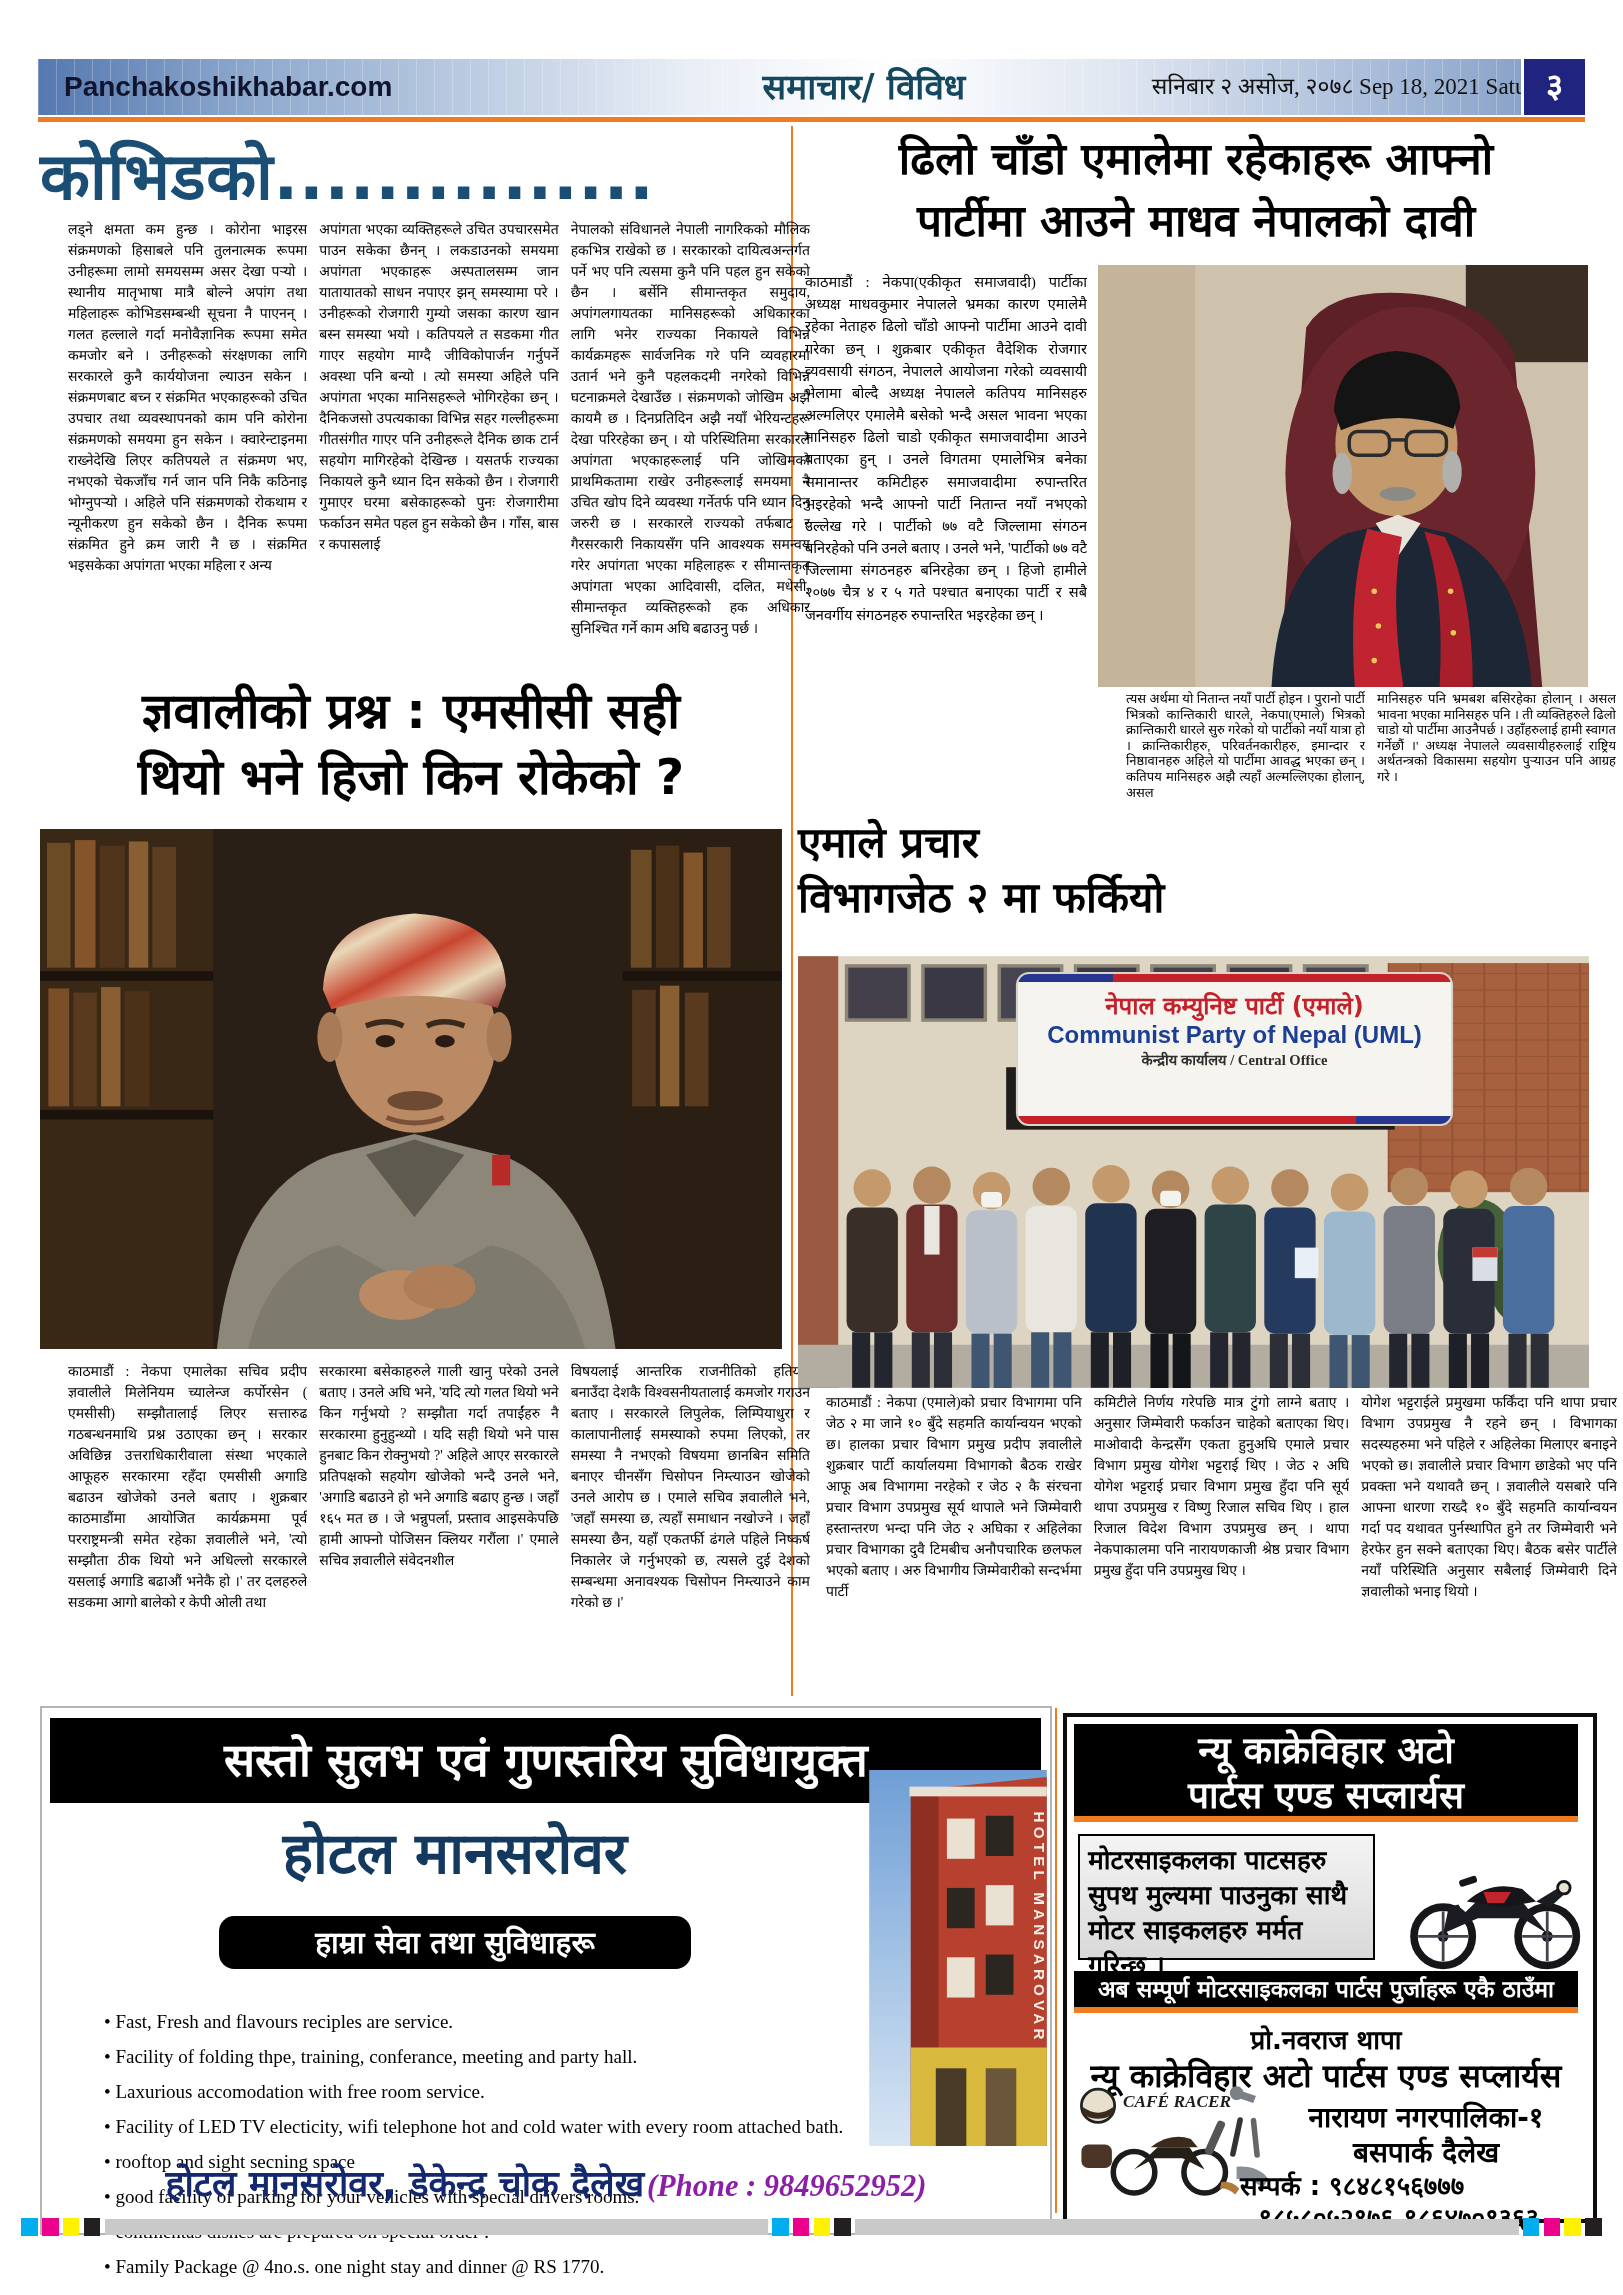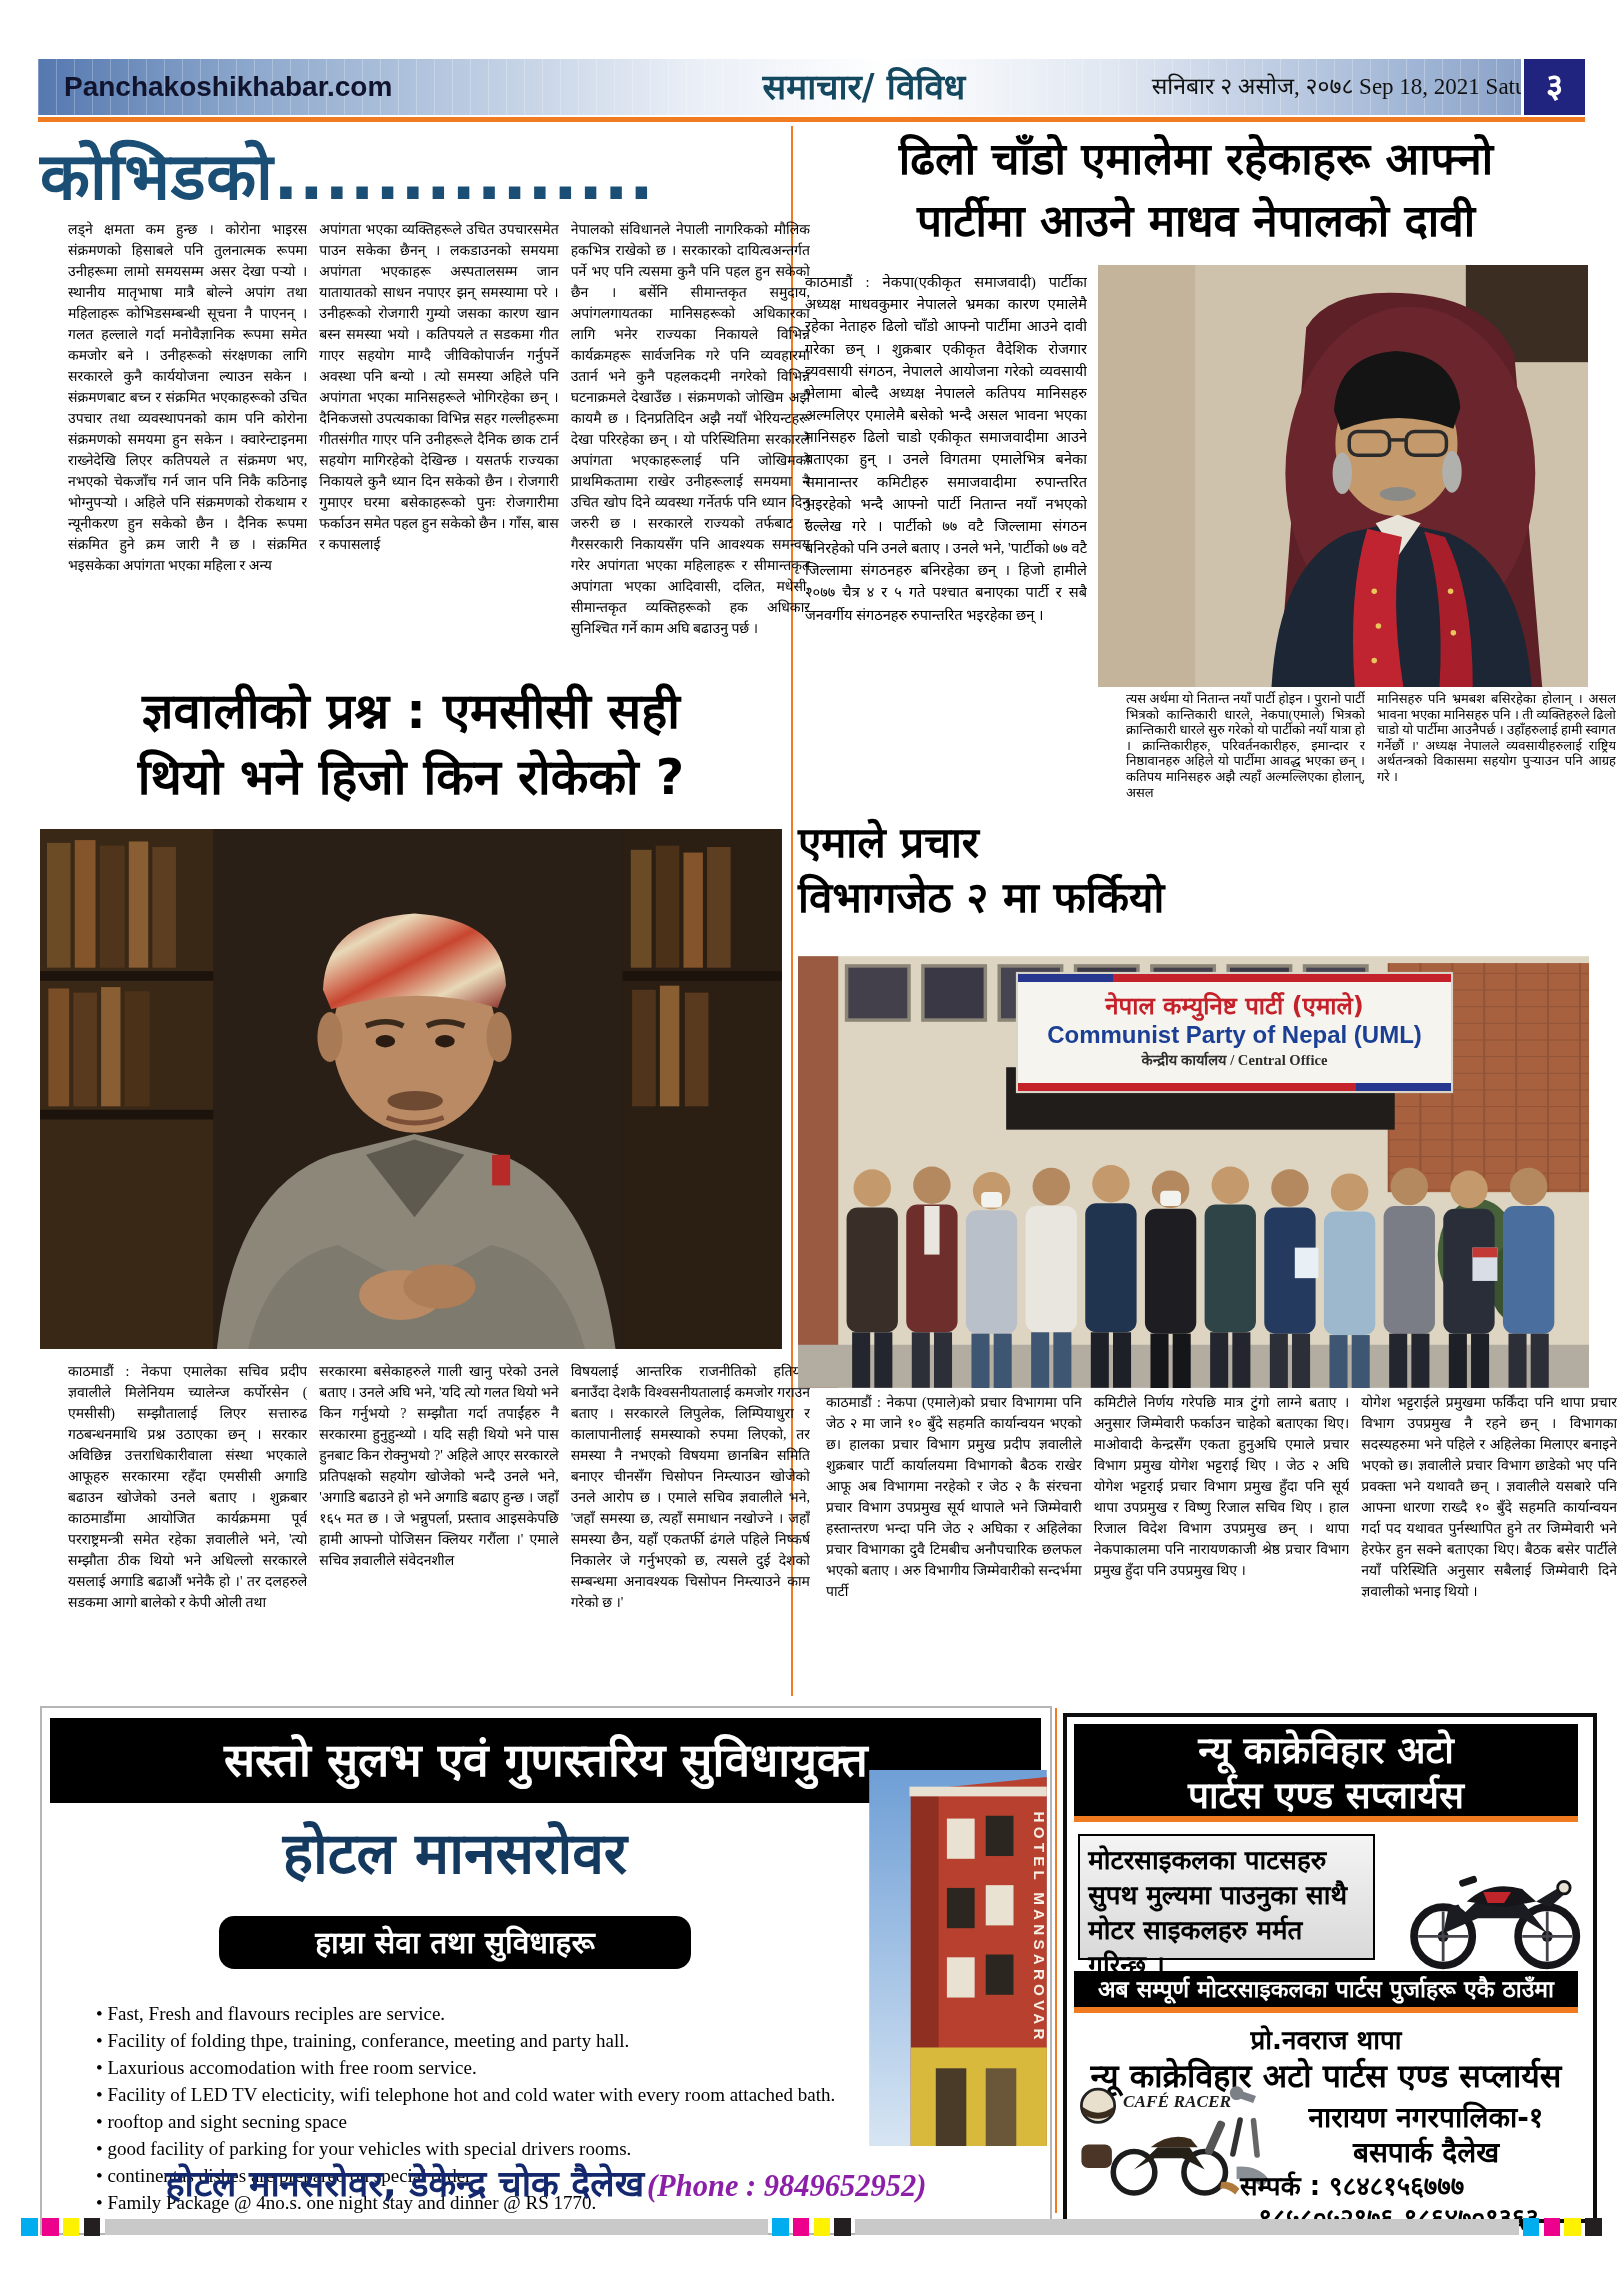--- a/index.html
+++ b/index.html
@@ -37,37 +37,37 @@
   .madhav-cols23 .col{font-size:13px;line-height:1.2;}
   .prachar-headline{position:absolute;left:798px;top:816px;width:791px;text-align:left;font-family:"DejaVu Sans",sans-serif;
     font-weight:bold;font-size:42px;line-height:1.3;color:#000;}
   .prachar-body{left:798px;top:1392px;width:791px;height:307px;}
   
   .photo{position:absolute;overflow:hidden;}
   .photo svg{display:block;}
   .photo1{left:40px;top:829px;width:742px;height:520px;}
   .photo2{left:1098px;top:265px;width:490px;height:422px;}
   .photo3{left:798px;top:956px;width:791px;height:432px;}
-  .uml-sign{position:absolute;left:220px;top:18px;width:433px;height:117px;background:#f6f4ee;border-radius:0;
+  .uml-sign{position:absolute;left:220px;top:18px;width:433px;height:150px;background:#f6f4ee;border-radius:11px;
     box-shadow:0 0 0 2.1px #d8d4c8;overflow:hidden;text-align:center;}
   .uml-sign .bar-top{position:absolute;left:0;top:0;width:100%;height:8.3px;background:linear-gradient(90deg,#27368f 0 22%,#c4212b 22% 100%);}
   .uml-sign .bar-bot{position:absolute;left:0;bottom:0;width:100%;height:8.3px;background:linear-gradient(90deg,#c4212b 0 78%,#27368f 78% 100%);}
   .uml-line1{margin-top:14px;font-family:"DejaVu Sans",sans-serif;font-weight:bold;font-size:24px;color:#c4212b;}
   .uml-line2{font-family:"Liberation Sans",sans-serif;font-weight:bold;font-size:24px;color:#1b3f94;}
   .uml-line3{font-size:14.6px;color:#2e2e2e;font-weight:bold;}
   
   .hotel-ad{position:absolute;left:40px;top:1706px;width:1008px;height:525px;border:2.1px solid #b5b5b5;background:#fff;}
   .hotel-banner{position:absolute;left:8.3px;top:9.7px;width:991px;height:85px;background:#000;color:#fff;
     font-family:"DejaVu Sans",sans-serif;font-weight:bold;font-size:46px;text-align:center;line-height:85px;}
   .hotel-name{position:absolute;left:7px;top:104px;width:812px;text-align:center;font-family:"DejaVu Sans",sans-serif;
     font-weight:bold;font-size:57px;color:#14395f;}
   .hotel-pill{position:absolute;left:177px;top:208px;width:472px;height:53px;background:#000;border-radius:15.3px;
     color:#fff;font-family:"DejaVu Sans",sans-serif;font-weight:bold;font-size:30px;text-align:center;line-height:53px;}
   .hotel-bullets{position:absolute;left:14px;top:274px;width:808px;font-size:19px;line-height:1.42;}
-  .hotel-bullets li{margin:0;padding:0;list-style:none;}
+  .hotel-bullets li{margin:8px;padding:0;list-style:none;}
   .hotel-bullets li:before{content:"• ";}
   .hotel-photo{left:827px;top:62px;width:178px;height:376px;}
   .hotel-foot{position:absolute;left:0px;top:450px;width:1008px;text-align:center;}
   .hotel-foot .nm{font-family:"DejaVu Sans",sans-serif;font-weight:bold;font-size:36px;color:#14286e;}
   .hotel-foot .ph{font-style:italic;font-weight:bold;font-size:30.5px;color:#8b1fa8;}
   
   .auto-ad{position:absolute;left:1063px;top:1713px;width:526px;height:502px;border:4.2px solid #0d0d0d;background:#fff;}
   .auto-banner{position:absolute;left:7px;top:7px;width:504px;height:92px;background:#000;color:#fff;
     font-family:"DejaVu Sans",sans-serif;font-weight:bold;font-size:37px;text-align:center;line-height:1.22;padding-top:4.2px;box-sizing:border-box;}
   .auto-rule1{position:absolute;left:7px;top:99px;width:504px;height:6.2px;background:#f07b21;}

